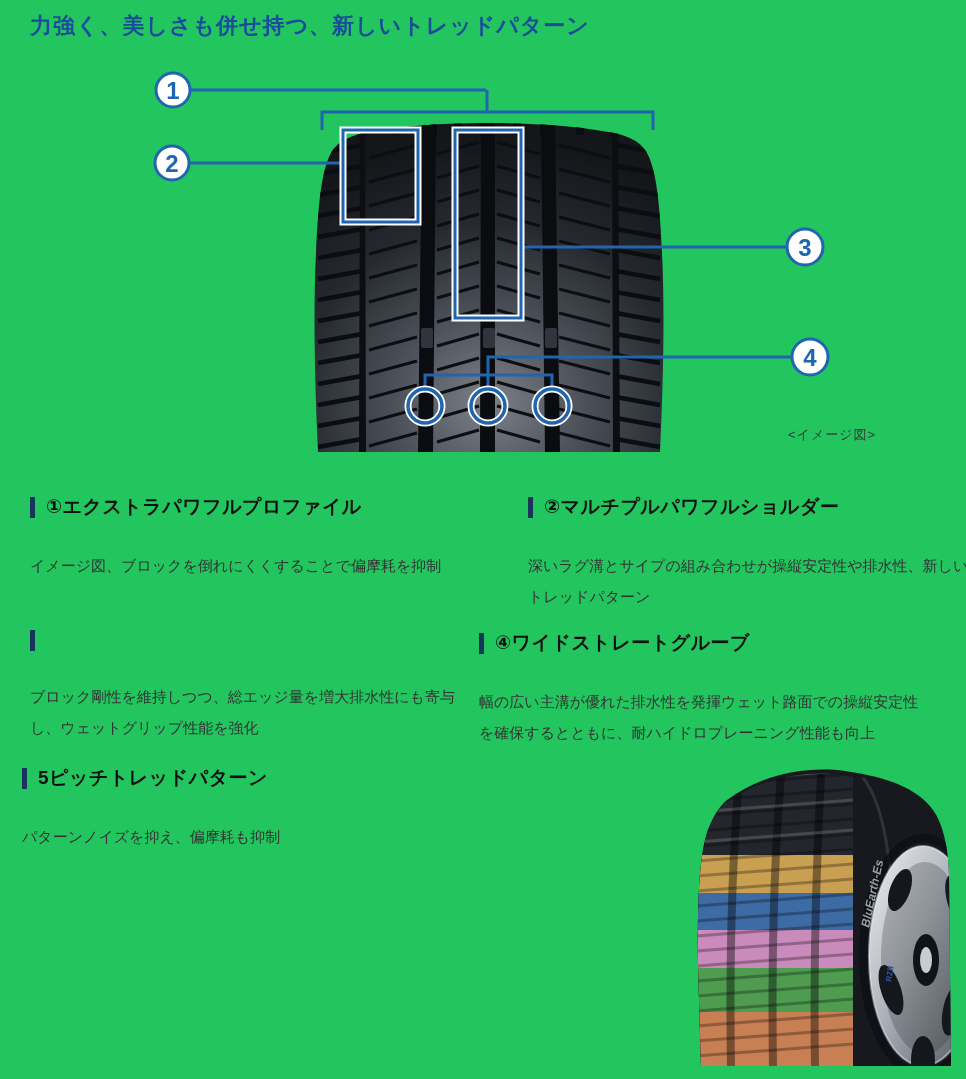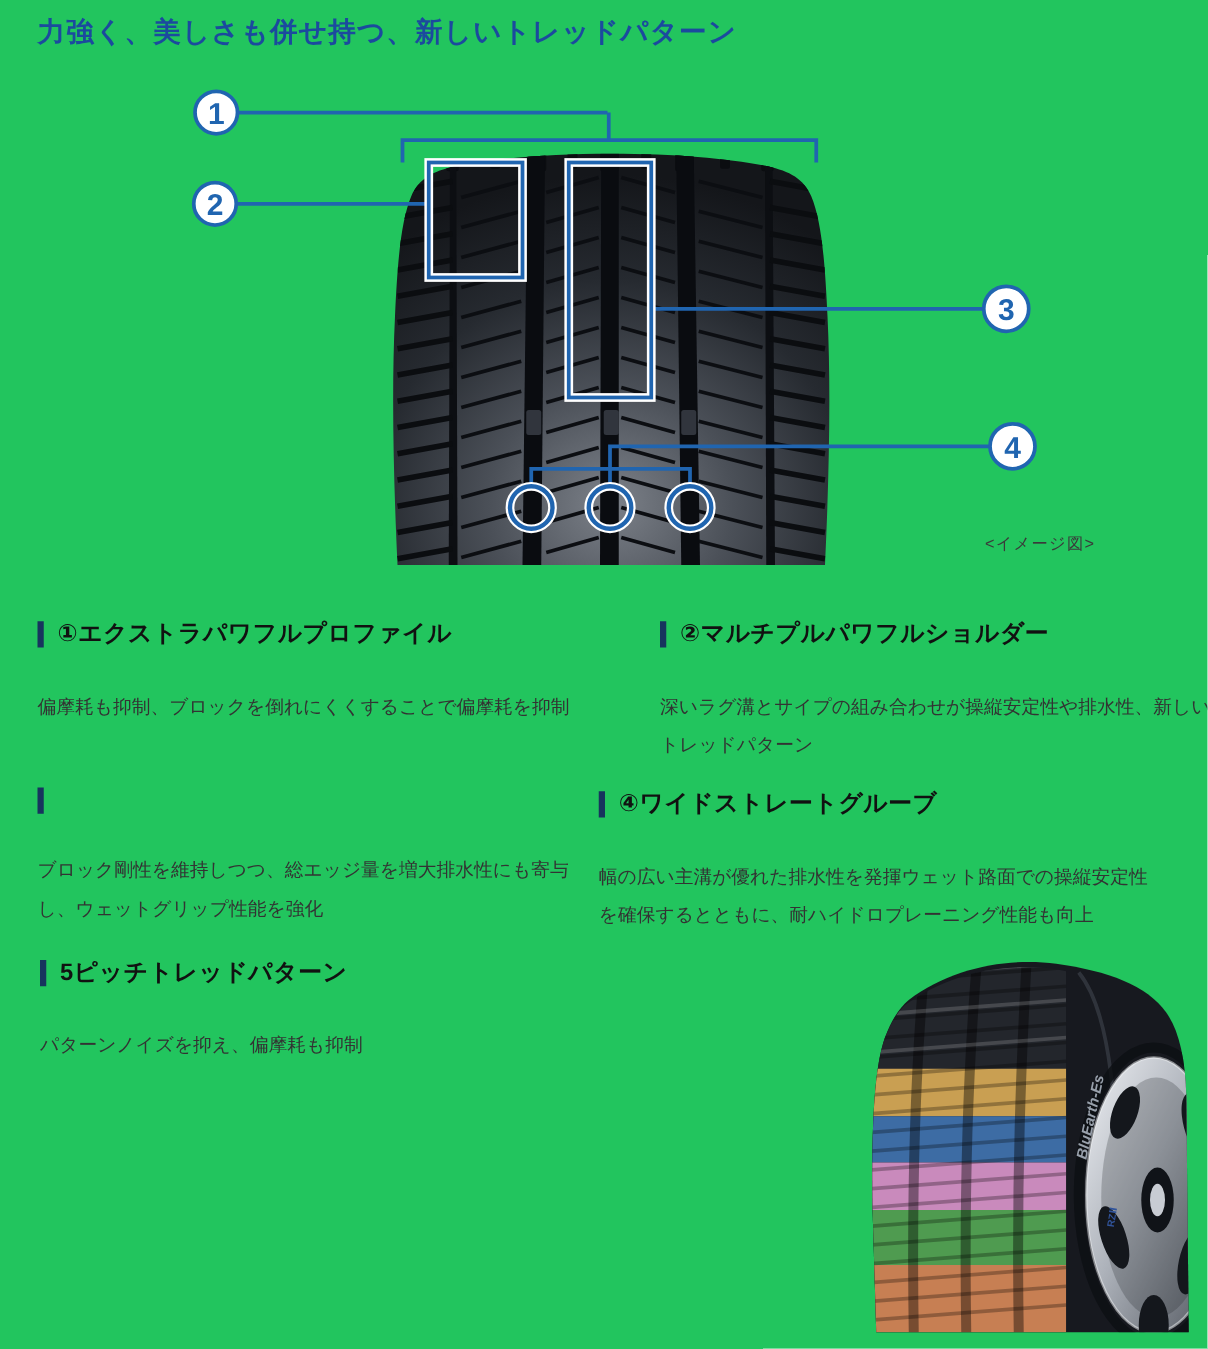--- a/index.html
+++ b/index.html
@@ -18,21 +18,21 @@
   }
   .feature{position:absolute;}
   .feature .head{display:flex;align-items:center;}
   .feature .bar{width:5px;height:21px;background:#17345e;margin-right:11px;flex:0 0 auto;}
   .feature .htext{font-size:19px;font-weight:bold;color:#111;letter-spacing:.5px;}
   .feature .body{margin-top:30px;font-size:15px;line-height:31px;color:#333;}
   .f1{left:30px;top:494px;width:450px;}
   .f2{left:492px;top:494px;width:452px;margin-left:36px;}
   .f3{left:30px;top:630px;width:455px;}
   .f4{left:479px;top:630px;width:452px;}
-  .f5{left:32px;top:765px;width:450px;}
+  .f5{left:22px;top:765px;width:450px;}
   .pitch-svg{position:absolute;left:695px;top:760px;}
 </style>
 </head>
 <body>
 
 <div class="page">
 
   <div class="page-title">力強く、美しさも併せ持つ、新しいトレッドパターン</div>
 
   <svg class="diagram-svg" width="740" height="400" viewBox="0 0 740 400">
@@ -139,21 +139,21 @@
     </g>
   </svg>
 
   <div class="diagram-caption">&lt;イメージ図&gt;</div>
 
   <div class="feature f1">
     <div class="head">
       <span class="bar"></span>
       <span class="htext">①エクストラパワフルプロファイル</span>
     </div>
-    <div class="body">偏摩耗も抑制、ブロックを倒れにくくすることで偏摩耗を抑制</div>
+    <div class="body">イメージ図、ブロックを倒れにくくすることで偏摩耗を抑制</div>
   </div>
 
   <div class="feature f2">
     <div class="head">
       <span class="bar"></span>
       <span class="htext">②マルチプルパワフルショルダー</span>
     </div>
     <div class="body">深いラグ溝とサイプの組み合わせが操縦安定性や排水性、新しいトレッドパターン</div>
   </div>
 

